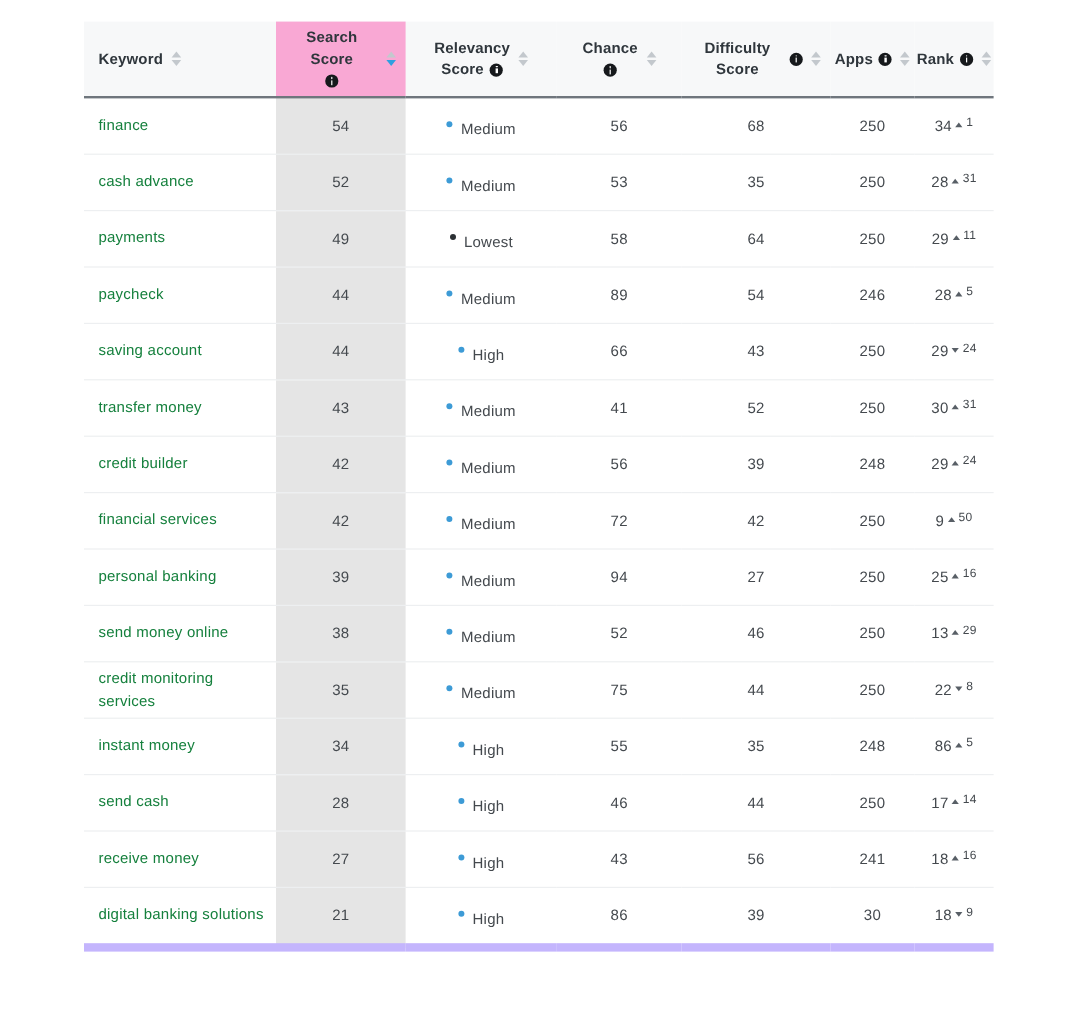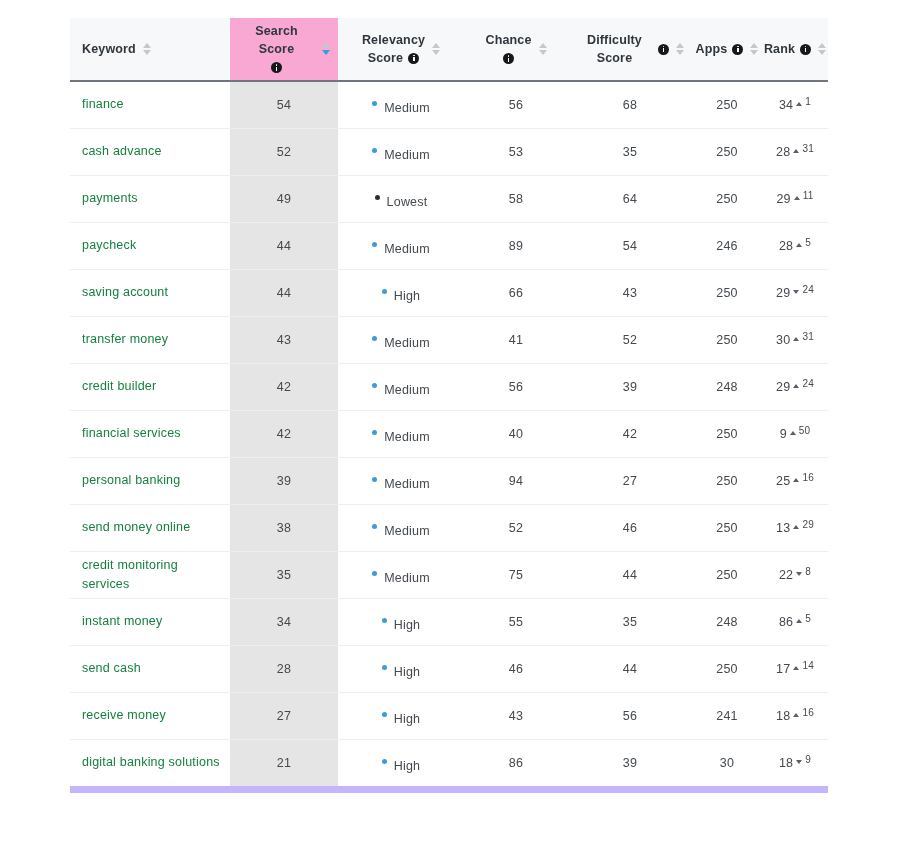--- a/index.html
+++ b/index.html
@@ -401,21 +401,21 @@
               <span class="delta">24</span>
             </span></td>
         </tr>
         <tr>
           <td class="cell-keyword">financial services</td>
           <td class="cell-search">42</td>
           <td class="cell-relevancy"><span class="rel">
               <span class="dot"></span>
               <span>Medium</span>
             </span></td>
-          <td class="cell-chance">40</td>
+          <td class="cell-chance">72</td>
           <td class="cell-difficulty">42</td>
           <td class="cell-apps">250</td>
           <td class="cell-rank"><span class="rank">
               <span class="rank-main">9</span>
               <span class="arrow up"></span>
               <span class="delta">50</span>
             </span></td>
         </tr>
         <tr>
           <td class="cell-keyword">personal banking</td>

